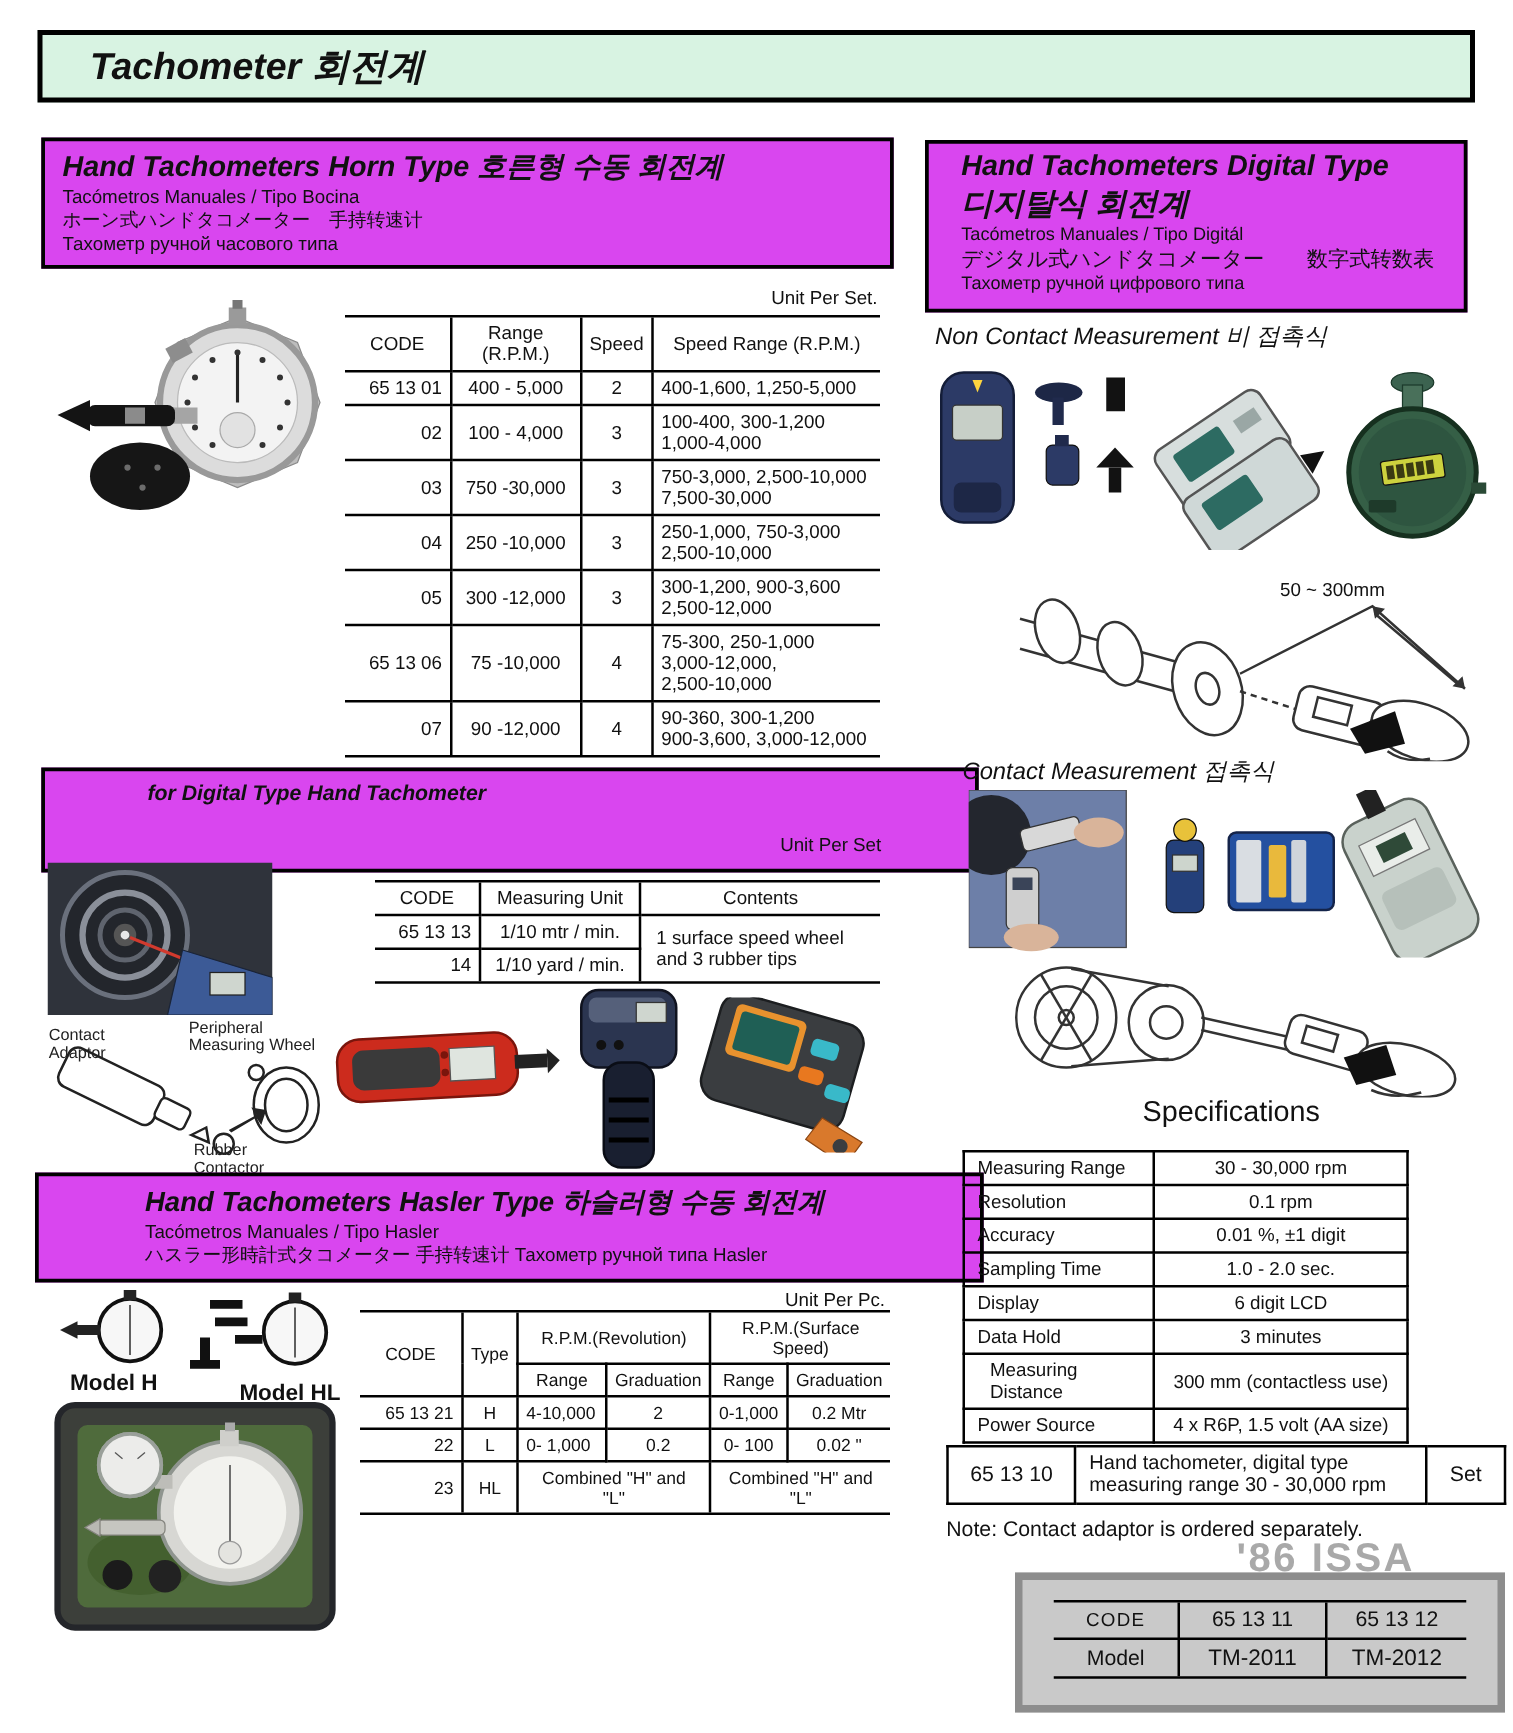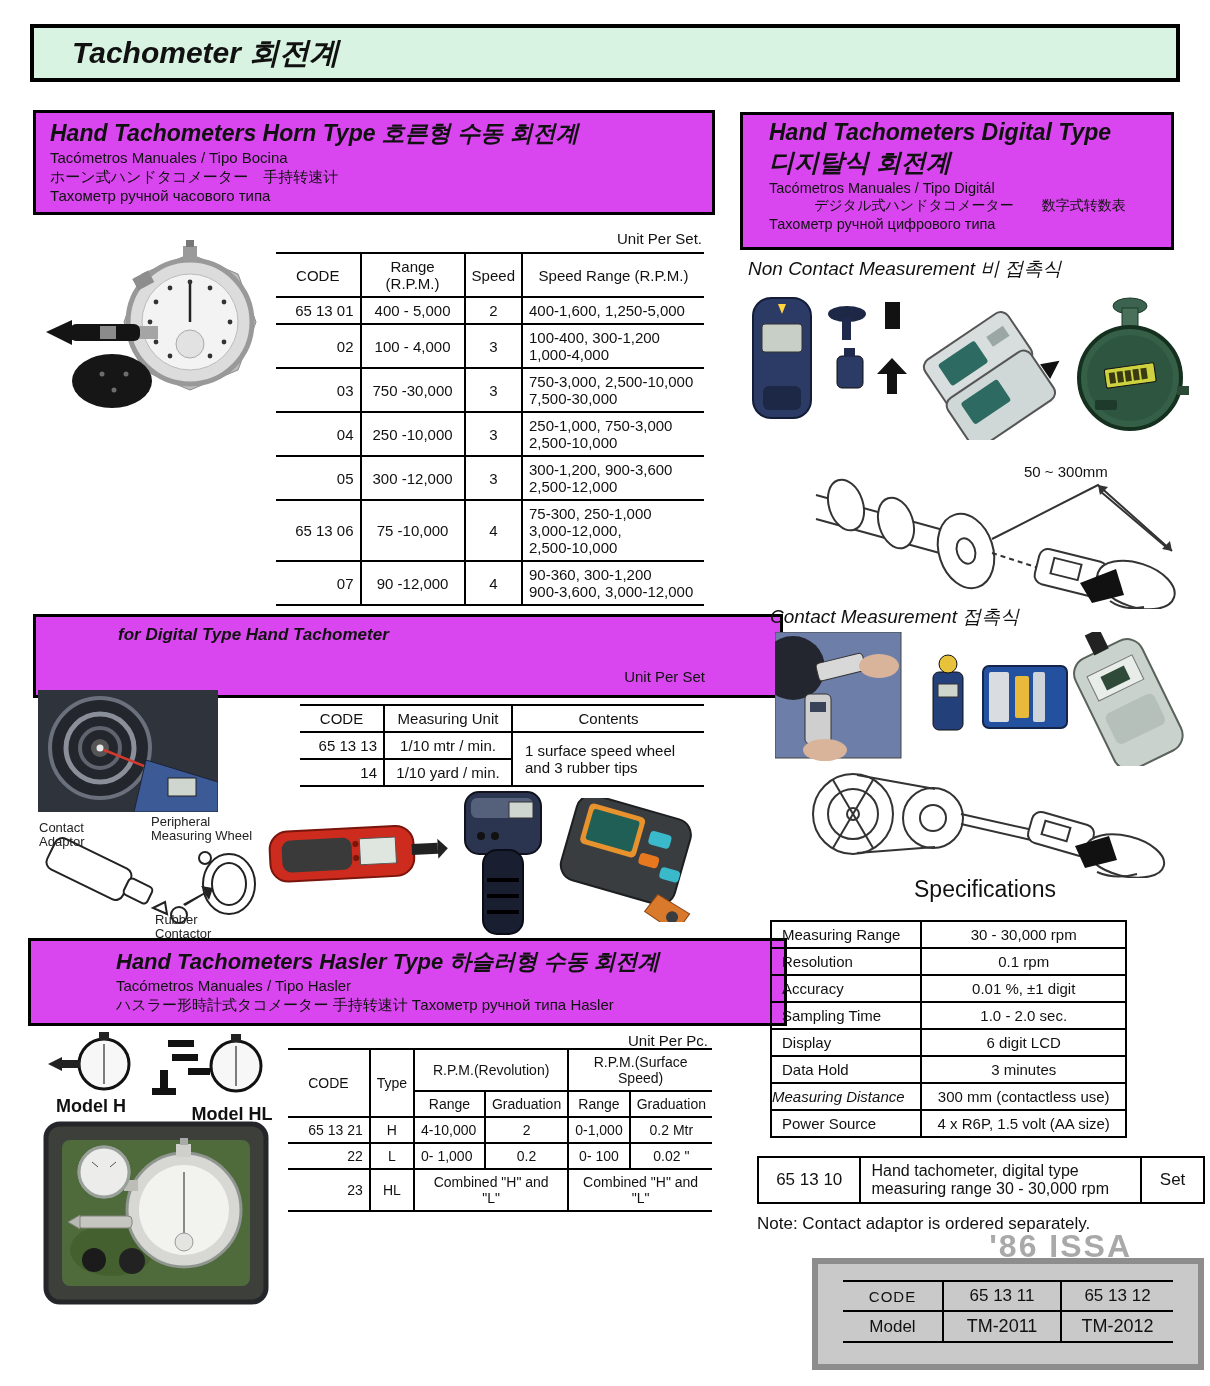--- a/index.html
+++ b/index.html
@@ -351,21 +351,21 @@
     <rect x="36" y="96" width="54" height="12" rx="4" fill="#c6c6c0" stroke="#84847e"></rect>
     <polygon points="26,102 38,95 38,109" fill="#b8b8b2" stroke="#84847e"></polygon>
     <circle cx="52" cy="140" r="12" fill="#1b1b1b"></circle>
     <circle cx="90" cy="141" r="13" fill="#222"></circle>
   </svg>
 
   <div class="abs cyanbox" style="left:740px;top:112px;width:402px;height:128px;padding:4px 0 0 26px;">
     <div class="hdr-title" style="font-size:23px;">Hand Tachometers  Digital Type</div>
     <div class="hdr-title" style="font-size:25px;">디지탈식 회전계</div>
     <div class="hdr-sub" style="font-size:14.5px;">Tacómetros Manuales / Tipo Digitál</div>
-    <div class="hdr-sub" style="font-size:14px;text-align:center;">デジタル式ハンドタコメーター　　数字式转数表</div>
+    <div class="hdr-sub" style="font-size:17px;">デジタル式ハンドタコメーター　　数字式转数表</div>
     <div class="hdr-sub" style="font-size:14.5px;">Тахометр ручной цифрового типа</div>
   </div>
 
   <div class="abs mi" style="left:748px;top:256px;font-size:19px;">Non Contact Measurement  비 접촉식</div>
 
   <svg class="abs" style="left:745px;top:288px;" width="452" height="152" viewBox="0 0 452 152">
     <rect x="8" y="10" width="58" height="120" rx="18" fill="#2c3a66" stroke="#141d38" stroke-width="2"></rect>
     <polygon points="33,16 41,16 37,26" fill="#ffd53e"></polygon>
     <rect x="17" y="36" width="40" height="28" rx="3" fill="#c7cfc7" stroke="#333"></rect>
     <rect x="18" y="98" width="38" height="24" rx="6" fill="#1d2746"></rect>
@@ -509,21 +509,21 @@
           </tr>
         <tr>
           <td class="l" style="padding-left:10px;">Display</td>
           <td class="c">6  digit LCD</td>
           </tr>
         <tr>
           <td class="l" style="padding-left:10px;">Data Hold</td>
           <td class="c">3  minutes</td>
           </tr>
         <tr>
-          <td class="l" style="padding-left:0;font-style:italic;">Measuring Distance</td>
+          <td class="l" style="padding-left:20px;">Measuring Distance</td>
           <td class="c">300 mm (contactless use)</td>
           </tr>
         <tr>
           <td class="l" style="padding-left:10px;">Power Source</td>
           <td class="c">4  x  R6P, 1.5 volt (AA size)</td>
           </tr>
       </tbody>
     </table>
   </div>
 

